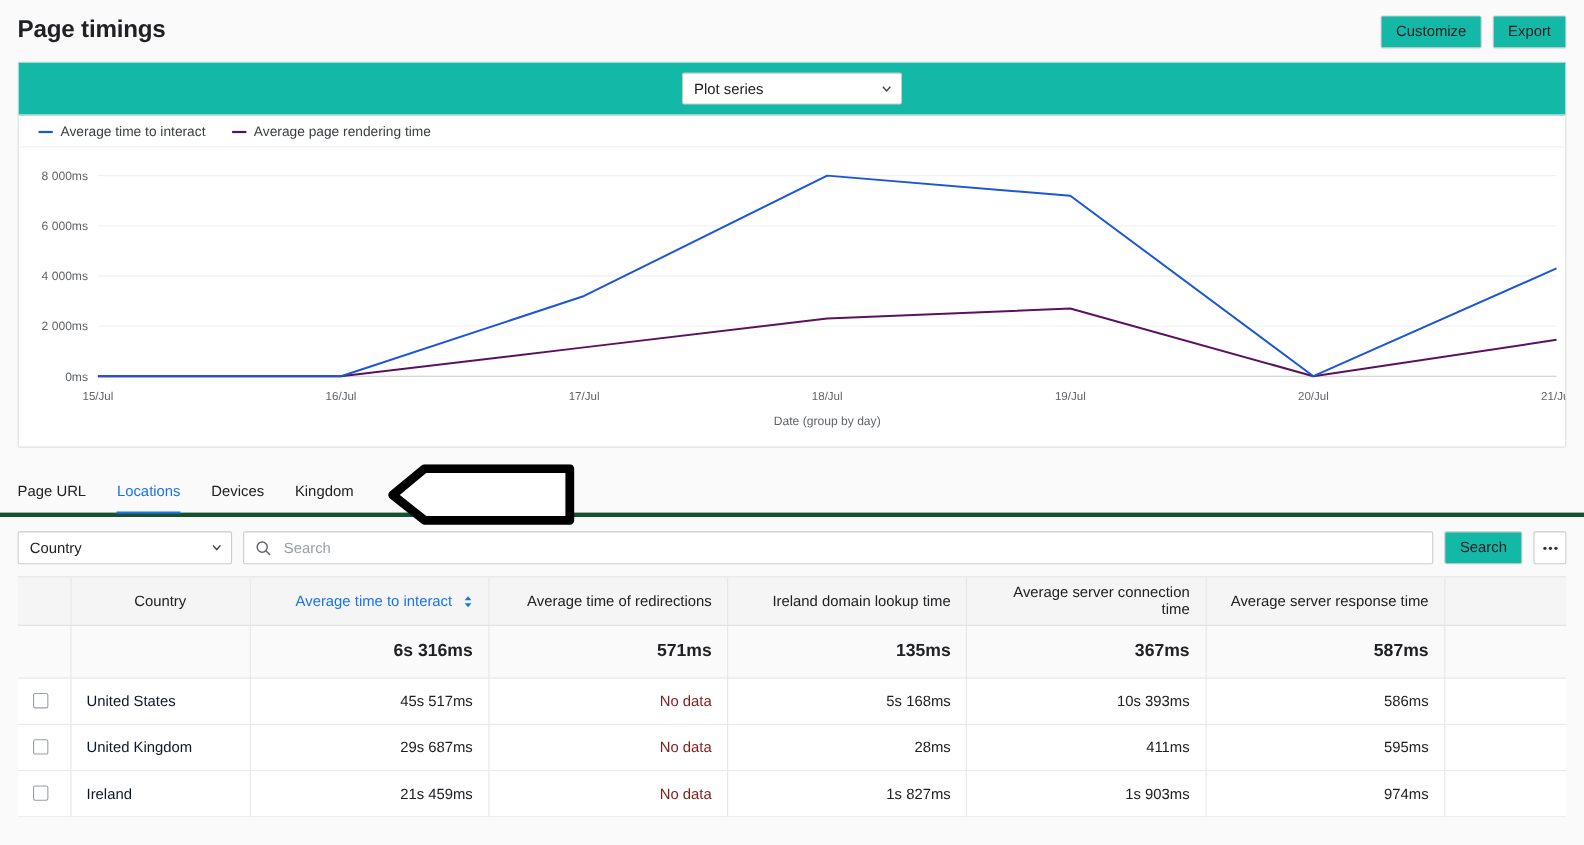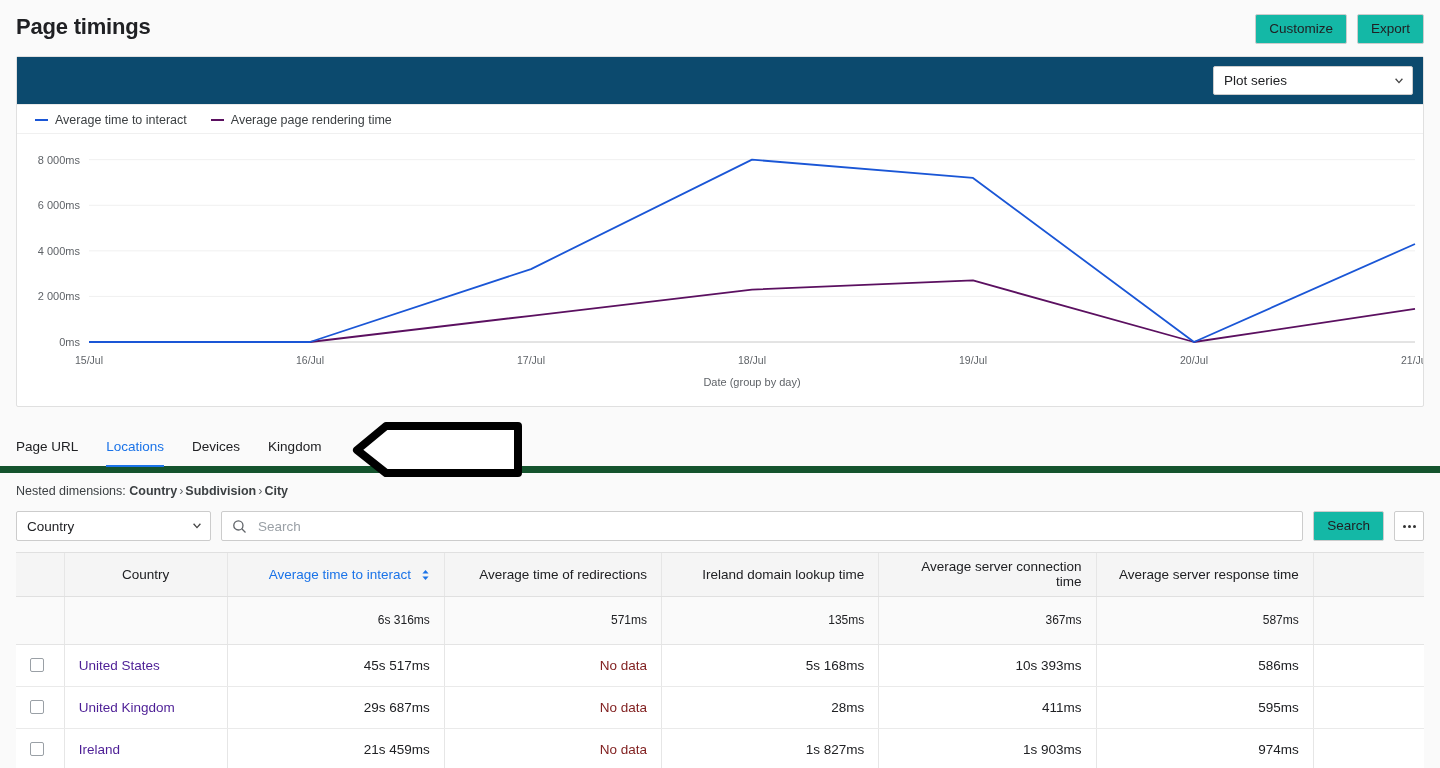--- a/index.html
+++ b/index.html
@@ -24,22 +24,22 @@
     background: #14b8a6; border: 1px solid #ccc; border-radius: 2px;
     font-size: 13.5px; color: #202124; padding: 6px 13px;
     font-family: "Liberation Sans", sans-serif; cursor: pointer; line-height: 16px;
   }
 
   
   .chart-card {
     margin: 0 16px; background: #fff; border: 1px solid #e0e0e0; border-radius: 2px;
   }
   .chart-toolbar {
-    display: flex; align-items: center; justify-content: flex-end;
-    padding: 9px 10px; background: #0c4a6e; border-bottom: 1px solid #eaeaea;
+    display: flex; align-items: center; justify-content: center;
+    padding: 9px 10px; background: #14b8a6; border-bottom: 1px solid #eaeaea;
   }
   .select-box {
     position: relative; display: inline-flex; align-items: center;
     background: #fff; border: 1px solid #ccc; border-radius: 2px;
     height: 29px; padding: 0 28px 0 10px; font-size: 13.5px; color: #202124;
     cursor: pointer; min-width: 200px;
   }
   .select-box .chev {
     position: absolute; right: 9px; top: 50%; margin-top: -3px;
     width: 8px; height: 6px; color: #444;
@@ -58,21 +58,21 @@
     padding: 8px 16px 6px 18px; border-bottom: 1px solid #f0f0f0;
   }
   .legend-item { display: flex; align-items: center; gap: 7px; font-size: 12.5px; color: #3c4043; cursor: pointer; }
   .legend-swatch { width: 13px; height: 2px; display: block; }
 
   .chart-area { position: relative; height: 272px; }
   .chart-svg { display: block; }
 
   
   .tabs-wrap { position: relative; margin-top: 24px; }
-  .tabs { display: flex; gap: 0; padding: 0 16px; border-bottom: 7px solid #14532d; }
+  .tabs { display: flex; gap: 0; padding: 0 16px; border-bottom: 4px solid #14532d; }
   .tab {
     font-size: 13.5px; color: #202124; padding: 8px 14px 12px 14px;
     cursor: pointer; position: relative; white-space: nowrap;
   }
   .tab:first-child { padding-left: 0; }
   .tab.active { color: #1a73e8; }
   .tab.active::after {
     content: ""; position: absolute; left: 14px; right: 14px; bottom: -1px;
     height: 2px; background: #1a73e8;
   }
@@ -114,22 +114,22 @@
   th.num, td.num { text-align: right; }
   th.sorted { color: #1a73e8; }
   .sort-ico { display: inline-block; margin-left: 6px; vertical-align: middle; }
   .col-chk { width: 47px; }
   .col-dim { width: 159px; }
   .col-num { width: 212px; }
   .chkbox {
     width: 14px; height: 14px; border: 1px solid #9aa0a6; border-radius: 2px;
     background: #fff; display: block; cursor: pointer;
   }
-  tr.totals td { background: #fafafa; font-weight: normal; font-size: 12px; height: 48px; border-bottom: 1px solid #e4e4e4; }
-  td.link a { color: #4c1d95; text-decoration: none; cursor: pointer; }
+  tr.totals td { background: #fafafa; font-weight: bold; font-size: 16px; height: 48px; border-bottom: 1px solid #e4e4e4; }
+  td.link a { color: #0f172a; text-decoration: none; cursor: pointer; }
   td.nodata { color: #7f1d1d; }
   tbody tr td { background: #fff; }
 </style>
 </head>
 <body>
 
 <div class="page">
 
   <div class="page-header">
     <div class="page-title">Page timings</div>
@@ -192,24 +192,20 @@
       <div class="tab">Page URL</div>
       <div class="tab active">Locations</div>
       <div class="tab">Devices</div>
       <div class="tab">Kingdom</div>
     </div>
     <svg class="annotation-arrow" width="175" height="56" viewBox="0 0 175 56">
       <path d="M36 4 L168 4 L168 51 L36 51 L7 28 Z" fill="#ffffff" stroke="#000000" stroke-width="8" stroke-linejoin="round"></path>
     </svg>
   </div>
 
-  <div class="nested-dims">
-    <span>Nested dimensions:</span>
-    <b>Country</b><span class="sep">›</span><b>Subdivision</b><span class="sep">›</span><b>City</b>
-  </div>
 
   <div class="search-row">
     <div class="select-box" style="height:30px;min-width:195px">
       <span>Country</span>
       <svg class="chev" viewBox="0 0 8 6">
         <path d="M0.6 0.8 L4 4.6 L7.4 0.8" fill="none" stroke="#444" stroke-width="1.3"></path>
       </svg>
     </div>
     <div class="search-field">
       <svg width="15" height="15" viewBox="0 0 16 16">

